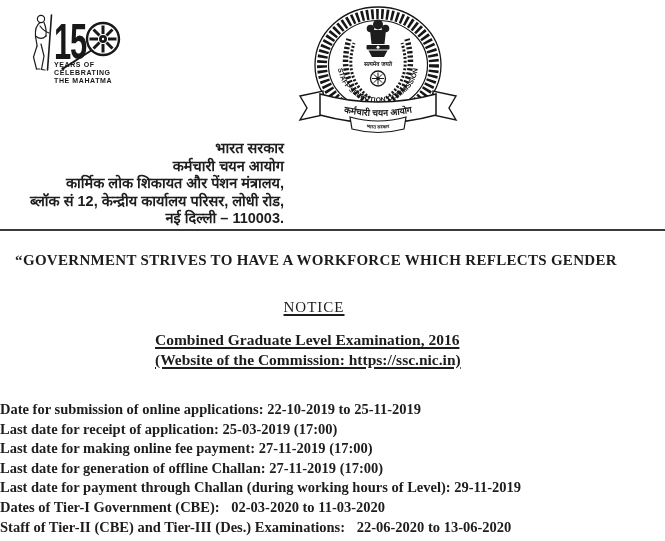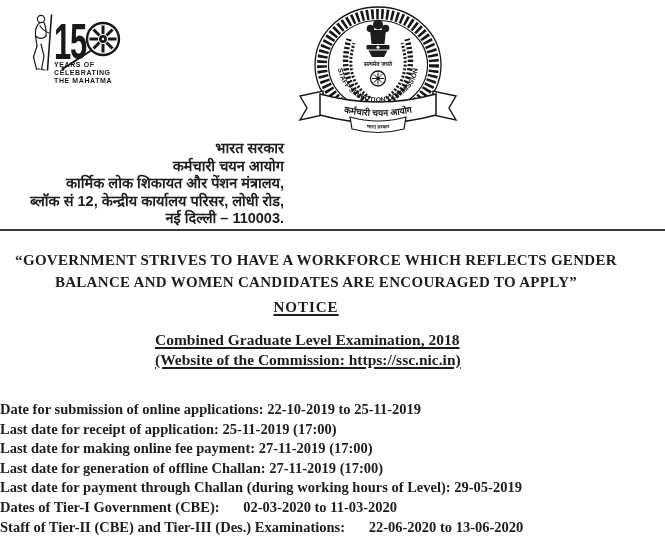--- a/index.html
+++ b/index.html
@@ -21,35 +21,35 @@
     position:absolute;left:435px;top:144px;width:228px;text-align:left;
     font-weight:700;font-size:11.5px;line-height:12px;white-space:nowrap;
   }
   .rule{position:absolute;left:0;top:229px;width:665px;height:2px;background:#3a3a3a;}
   
   .quote{
     position:absolute;left:0;top:249px;width:632px;text-align:center;
     font-weight:700;font-size:15px;line-height:22px;letter-spacing:0.3px;
   }
   .notice-h{
-    position:absolute;left:0;top:299px;width:612px;text-align:center;
-    font-weight:700;font-size:15px;letter-spacing:1px;
+    position:absolute;left:8px;top:299px;width:612px;text-align:center;
+    font-weight:400;font-size:15px;letter-spacing:1px;
   }
   .notice-h span,.exam-block span{
     text-decoration:underline;text-decoration-thickness:1.5px;text-underline-offset:2px;
   }
   .exam-block{
     position:absolute;left:155px;top:330px;
     font-weight:700;font-size:15.5px;line-height:19.5px;white-space:nowrap;
   }
   .sched{
     position:absolute;left:0;top:400px;width:607px;text-align:left;
     font-weight:700;font-size:14.5px;line-height:19.6px;white-space:nowrap;
   }
-  .sched-row:nth-child(n+6) .v{margin-left:20px;}
+  .sched-row:nth-child(n+6) .v{margin-left:8px;}
   svg text{font-family:"Liberation Sans","DejaVu Sans",sans-serif;}
 </style>
 </head>
 <body>
 
 <div class="page">
 
   <div class="m150">
     <svg viewBox="0 0 112 80" width="112" height="80">
       <g fill="none" stroke="#1c1c1c" stroke-width="1.2" stroke-linecap="round">
@@ -135,35 +135,34 @@
     <div>कार्मिक लोक शिकायत और पेंशन मंत्रालय,</div>
     <div>ब्लॉक सं 12, केन्द्रीय कार्यालय परिसर, लोधी रोड,</div>
     <div>नई दिल्ली – 110003.</div>
   </div>
 
 
   <div class="rule"></div>
 
   <div class="quote">
     <div>“GOVERNMENT STRIVES TO HAVE A WORKFORCE WHICH REFLECTS GENDER</div>
-    <div>BALANCE AND WOMEN CANDIDATES ARE ENCOURAGED TO APPLY”</div>
   </div>
 
   <div class="notice-h">
     <span>NOTICE</span>
   </div>
 
   <div class="exam-block">
-    <div><span>Combined Graduate Level Examination, 2018</span></div>
+    <div><span>Combined Graduate Level Examination, 2016</span></div>
     <div><span>(Website of the Commission: https://ssc.nic.in)</span></div>
   </div>
 
   <div class="sched">
     <div class="sched-row"><span class="l">Date for submission of online applications:</span> <span class="v">22-10-2019 to 25-11-2019</span></div>
-    <div class="sched-row"><span class="l">Last date for receipt of application:</span> <span class="v">25-11-2019 (17:00)</span></div>
+    <div class="sched-row"><span class="l">Last date for receipt of application:</span> <span class="v">25-03-2019 (17:00)</span></div>
     <div class="sched-row"><span class="l">Last date for making online fee payment:</span> <span class="v">27-11-2019 (17:00)</span></div>
     <div class="sched-row"><span class="l">Last date for generation of offline Challan:</span> <span class="v">27-11-2019 (17:00)</span></div>
-    <div class="sched-row"><span class="l">Last date for payment through Challan (during working hours of Level):</span> <span class="v">29-05-2019</span></div>
+    <div class="sched-row"><span class="l">Last date for payment through Challan (during working hours of Level):</span> <span class="v">29-11-2019</span></div>
     <div class="sched-row"><span class="l">Dates of Tier-I Government (CBE):</span> <span class="v">02-03-2020 to 11-03-2020</span></div>
     <div class="sched-row"><span class="l">Staff of Tier-II (CBE) and Tier-III (Des.) Examinations:</span> <span class="v">22-06-2020 to 13-06-2020</span></div>
   </div>
 
 </div>
 
 </body></html>

